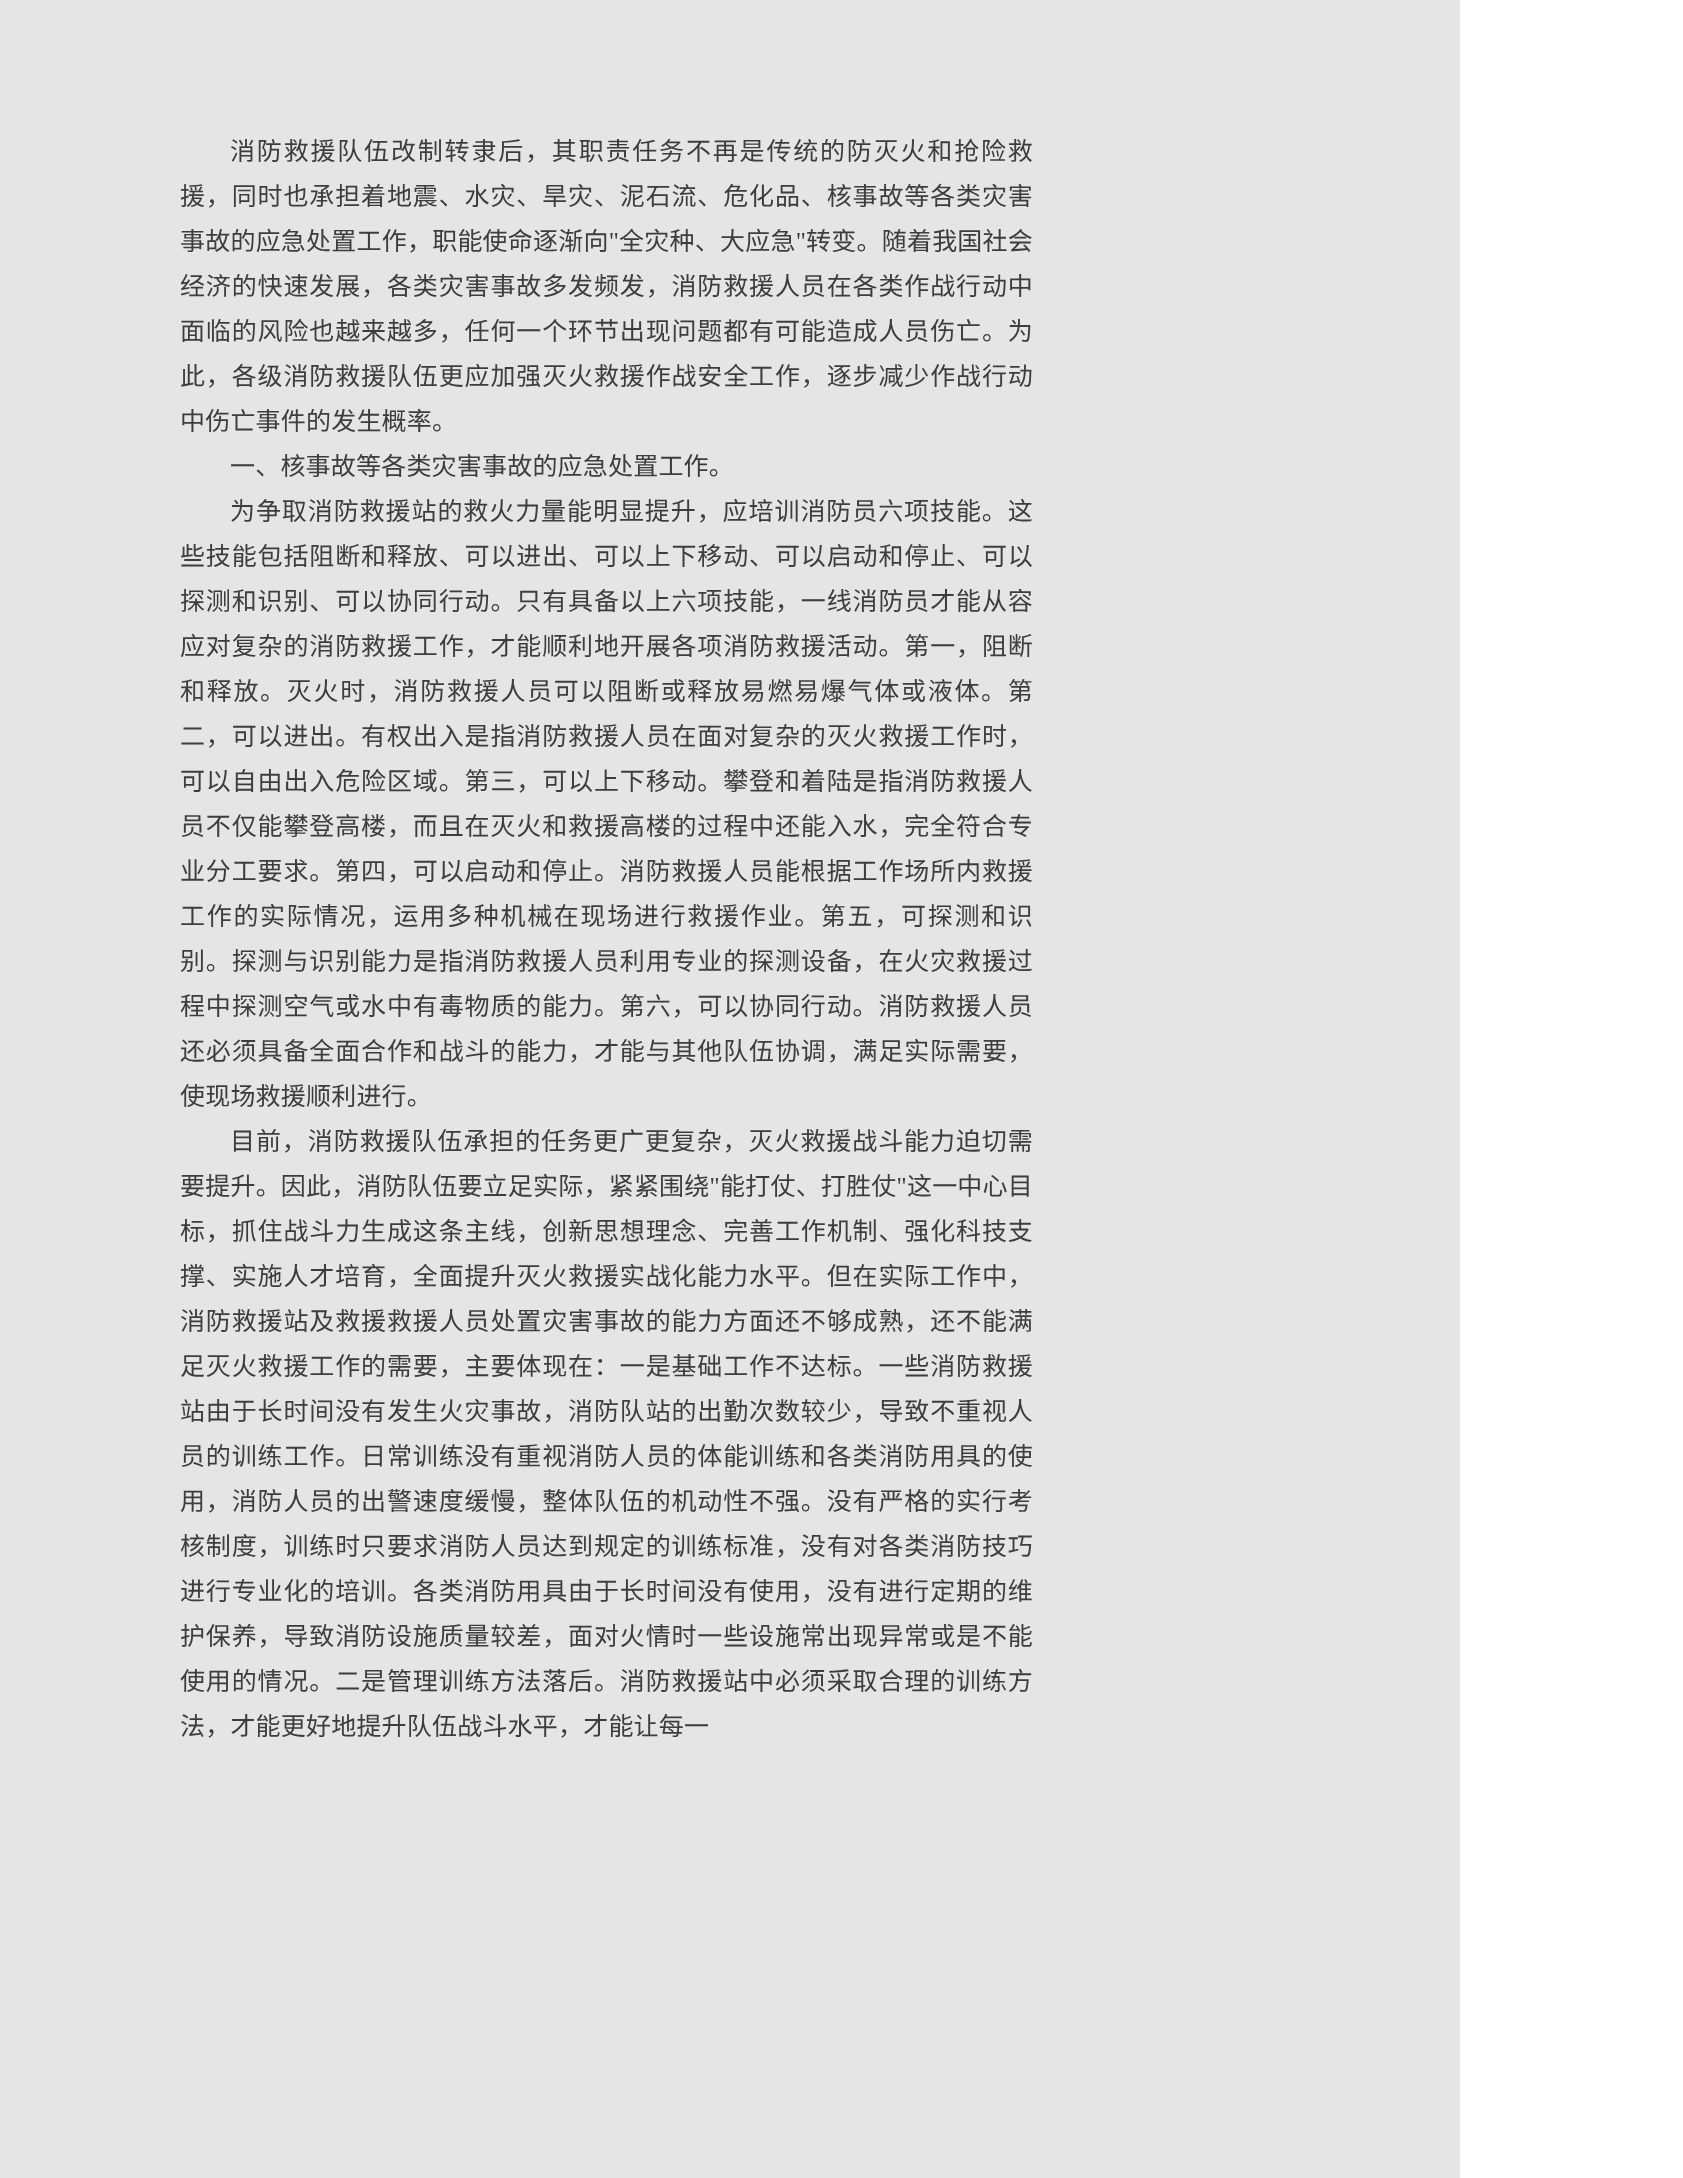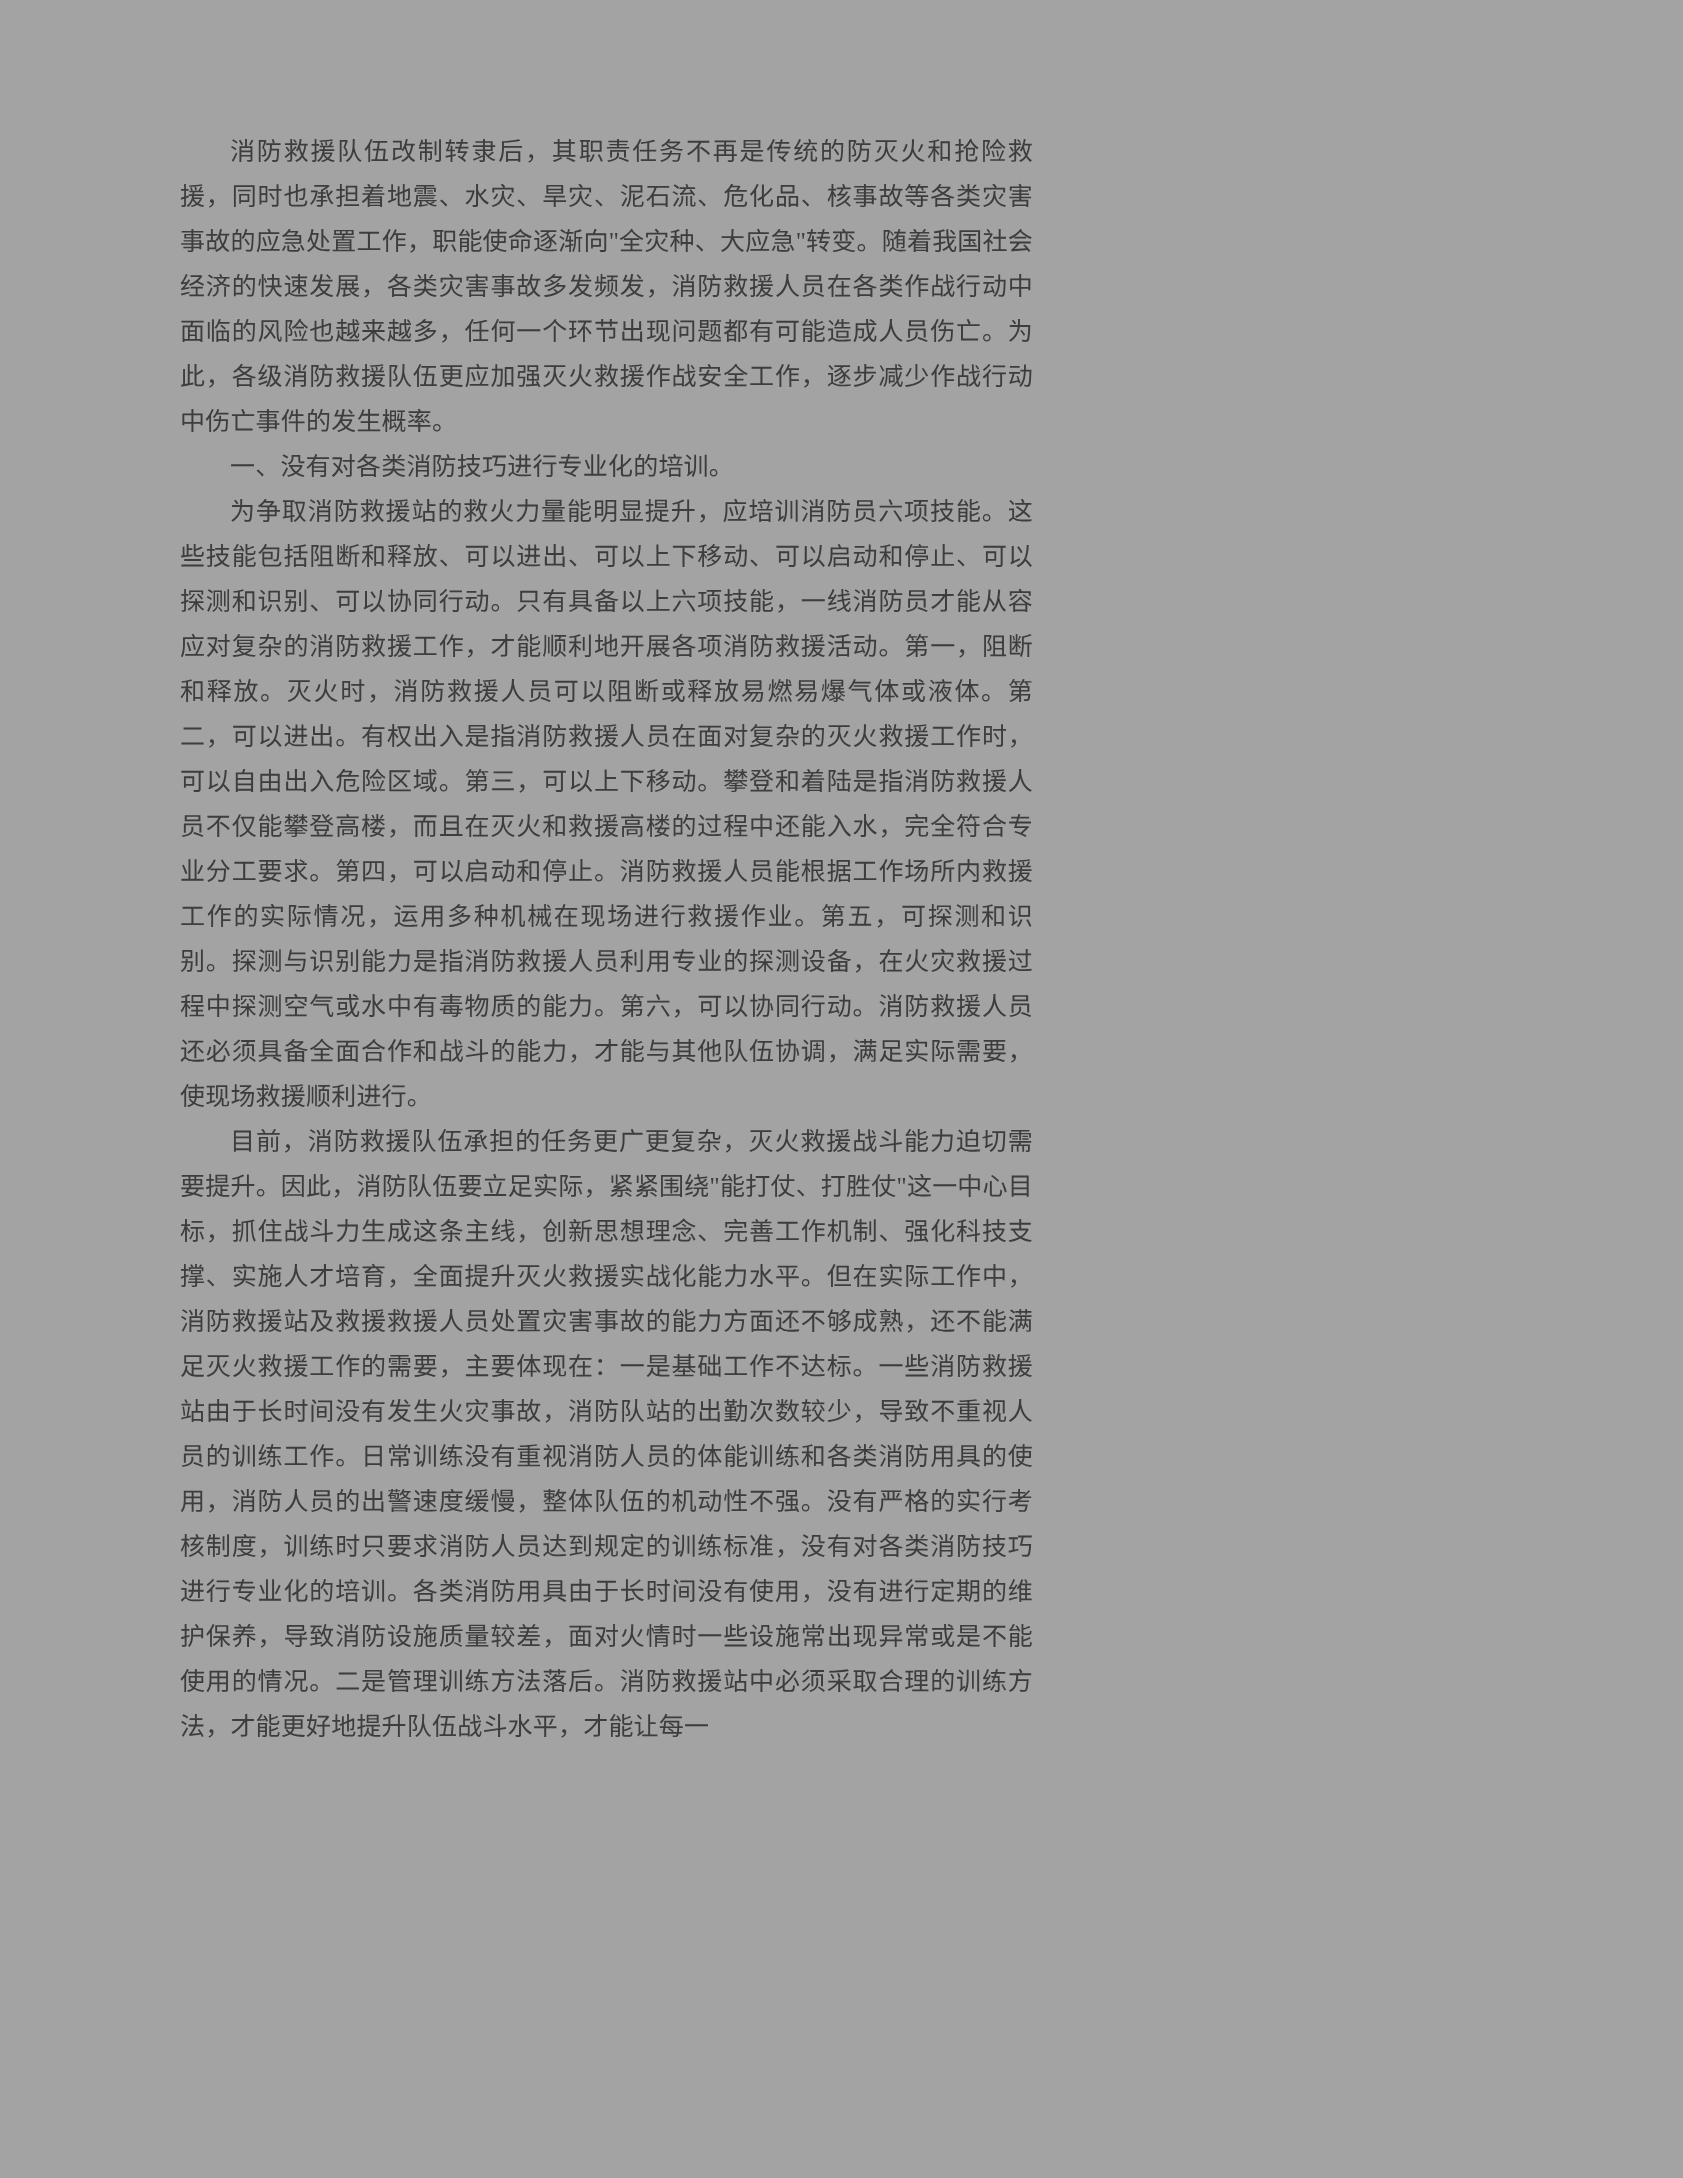--- a/index.html
+++ b/index.html
@@ -10,23 +10,23 @@
   }
   body {
     width: 1683px;
     height: 2178px;
     font-family: "Liberation Serif", "DejaVu Serif", serif;
     color: #3b3b3b;
     overflow: hidden;
   }
   .page {
     position: relative;
-    width: 1683px;
+    width: 1460px;
     height: 2178px;
-    background: #a3a3a3;
+    background: #e5e5e5;
     box-sizing: border-box;
   }
   .content {
     position: absolute;
     left: 180px;
     top: 129px;
     width: 853px;
   }
   .para {
     margin: 0;
@@ -47,21 +47,21 @@
   }
 </style>
 </head>
 <body>
 
 <div class="page">
   <div class="content">
 
     <p class="para indent">消防救援队伍改制转隶后，其职责任务不再是传统的防灭火和抢险救援，同时也承担着地震、水灾、旱灾、泥石流、危化品、核事故等各类灾害事故的应急处置工作，职能使命逐渐向"全灾种、大应急"转变。随着我国社会经济的快速发展，各类灾害事故多发频发，消防救援人员在各类作战行动中面临的风险也越来越多，任何一个环节出现问题都有可能造成人员伤亡。为此，各级消防救援队伍更应加强灭火救援作战安全工作，逐步减少作战行动中伤亡事件的发生概率。</p>
 
-    <p class="para heading">一、没有对各类消防技巧进行专业化的培训。</p>
+    <p class="para heading">一、核事故等各类灾害事故的应急处置工作。</p>
 
     <p class="para indent">为争取消防救援站的救火力量能明显提升，应培训消防员六项技能。这些技能包括阻断和释放、可以进出、可以上下移动、可以启动和停止、可以探测和识别、可以协同行动。只有具备以上六项技能，一线消防员才能从容应对复杂的消防救援工作，才能顺利地开展各项消防救援活动。第一，阻断和释放。灭火时，消防救援人员可以阻断或释放易燃易爆气体或液体。第二，可以进出。有权出入是指消防救援人员在面对复杂的灭火救援工作时，可以自由出入危险区域。第三，可以上下移动。攀登和着陆是指消防救援人员不仅能攀登高楼，而且在灭火和救援高楼的过程中还能入水，完全符合专业分工要求。第四，可以启动和停止。消防救援人员能根据工作场所内救援工作的实际情况，运用多种机械在现场进行救援作业。第五，可探测和识别。探测与识别能力是指消防救援人员利用专业的探测设备，在火灾救援过程中探测空气或水中有毒物质的能力。第六，可以协同行动。消防救援人员还必须具备全面合作和战斗的能力，才能与其他队伍协调，满足实际需要，使现场救援顺利进行。</p>
 
 
     <p class="para indent">目前，消防救援队伍承担的任务更广更复杂，灭火救援战斗能力迫切需要提升。因此，消防队伍要立足实际，紧紧围绕"能打仗、打胜仗"这一中心目标，抓住战斗力生成这条主线，创新思想理念、完善工作机制、强化科技支撑、实施人才培育，全面提升灭火救援实战化能力水平。但在实际工作中，消防救援站及救援救援人员处置灾害事故的能力方面还不够成熟，还不能满足灭火救援工作的需要，主要体现在：一是基础工作不达标。一些消防救援站由于长时间没有发生火灾事故，消防队站的出勤次数较少，导致不重视人员的训练工作。日常训练没有重视消防人员的体能训练和各类消防用具的使用，消防人员的出警速度缓慢，整体队伍的机动性不强。没有严格的实行考核制度，训练时只要求消防人员达到规定的训练标准，没有对各类消防技巧进行专业化的培训。各类消防用具由于长时间没有使用，没有进行定期的维护保养，导致消防设施质量较差，面对火情时一些设施常出现异常或是不能使用的情况。二是管理训练方法落后。消防救援站中必须采取合理的训练方法，才能更好地提升队伍战斗水平，才能让每一</p>
 
   </div>
 </div>
 
 

